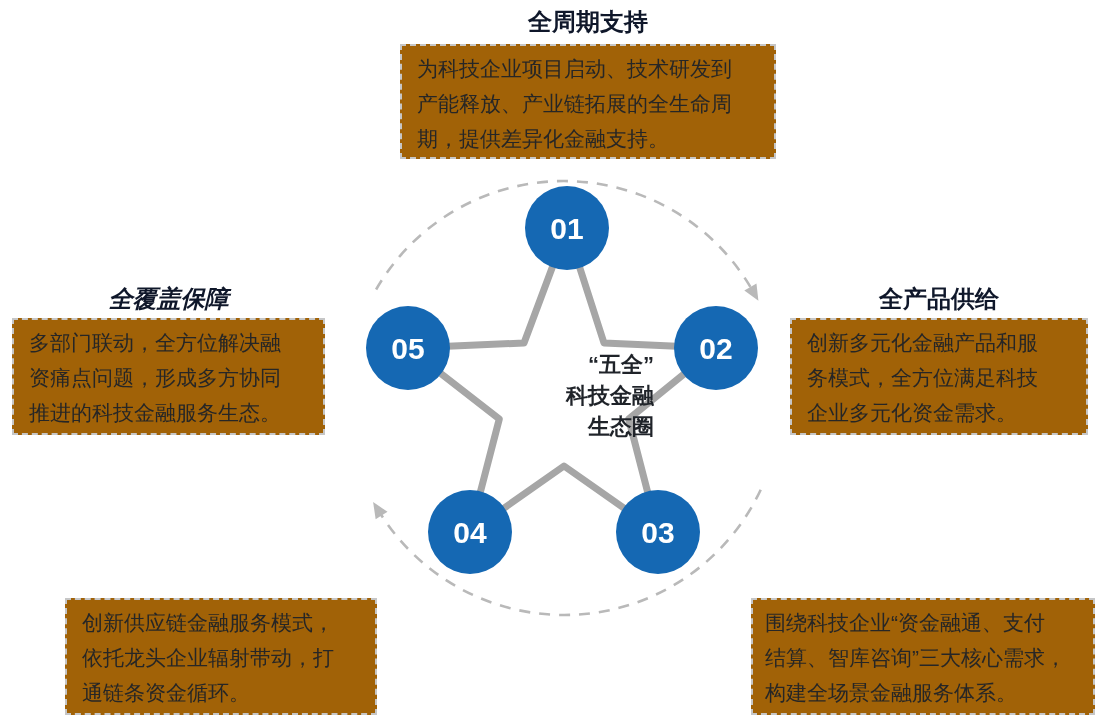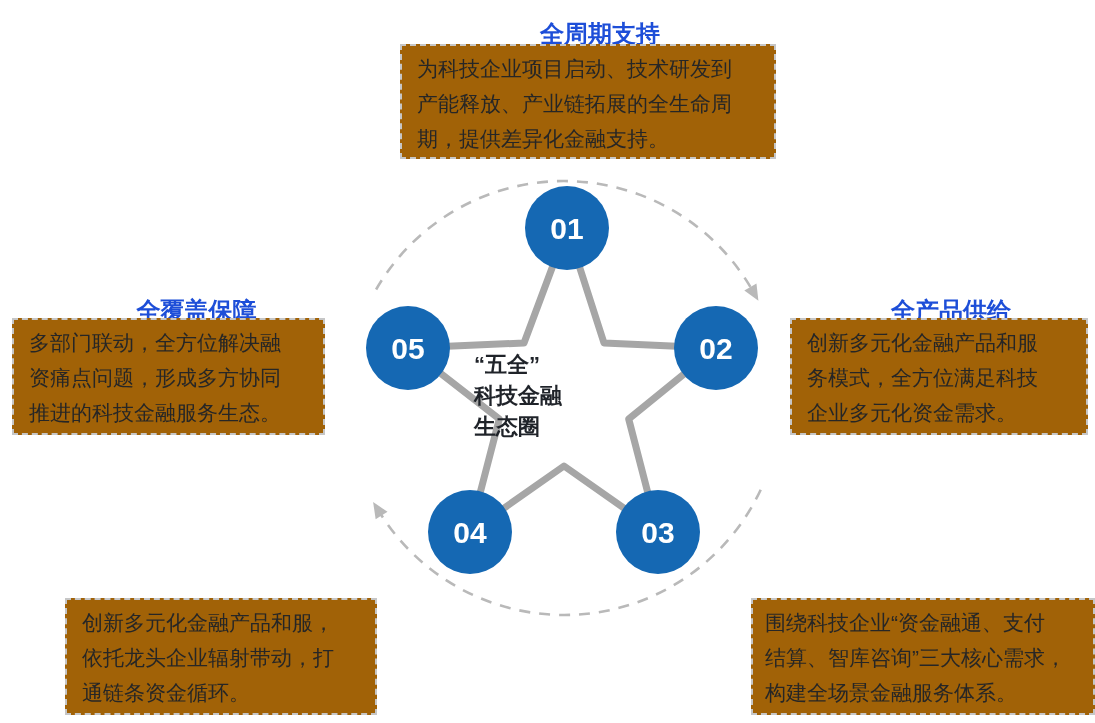--- a/index.html
+++ b/index.html
@@ -37,54 +37,54 @@
     font-size: 30px;
     font-weight: bold;
     text-anchor: middle;
     font-family: "Liberation Sans", "DejaVu Sans", sans-serif;
   }
   .center-label {
     position: absolute;
     left: 474px;
     top: 349px;
     width: 180px;
-    text-align: left;
+    text-align: right;
     font-size: 22px;
     font-weight: bold;
     line-height: 31px;
     color: #1f2329;
     white-space: pre-line;
   }
   .section-title {
     position: absolute;
-    margin: 12px;
+    margin: 0;
     text-align: center;
     font-size: 24px;
     font-weight: bold;
-    color: #1d4ed8;
+    color: #0f172a;
   }
   .section-box {
     position: absolute;
     box-sizing: border-box;
     border: 2px dashed #c6c6c6;
     background: #a16207;
     padding: 5px 15px;
   }
   .section-box p {
     margin: 0;
     font-size: 21px;
     line-height: 35px;
     color: #262626;
     white-space: pre-line;
   }
   
   .title-top { left: 400px; top: 6px;   width: 376px; }
   .box-top   { left: 400px; top: 44px;  width: 376px; height: 115px; }
   
-  .title-left { left: 28px; top: 283px; width: 313px; }
+  .title-left { left: 12px; top: 283px; width: 313px; font-style: italic; }
   .box-left   { left: 12px; top: 318px; width: 313px; height: 117px; }
   
   .title-right { left: 790px; top: 283px; width: 298px; }
   .box-right   { left: 790px; top: 318px; width: 298px; height: 117px; }
   
   .title-bl { left: 65px; top: 563px; width: 312px; }
   .box-bl   { left: 65px; top: 598px; width: 312px; height: 117px; }
   
   .title-br { left: 751px; top: 563px; width: 344px; }
   .box-br   { left: 751px; top: 598px; width: 344px; height: 117px; padding: 5px 12px; }
@@ -143,21 +143,21 @@
 企业多元化资金需求。</p>
   </div>
 
   <div class="section-box box-br">
     <p>围绕科技企业“资金融通、支付
 结算、智库咨询”三大核心需求，
 构建全场景金融服务体系。</p>
   </div>
 
   <div class="section-box box-bl">
-    <p>创新多元化金融产品和服，
+    <p>创新供应链金融服务模式，
 依托龙头企业辐射带动，打
 通链条资金循环。</p>
   </div>
 
   <h3 class="section-title title-left">全覆盖保障</h3>
   <div class="section-box box-left">
     <p>多部门联动，全方位解决融
 资痛点问题，形成多方协同
 推进的科技金融服务生态。</p>
   </div>

